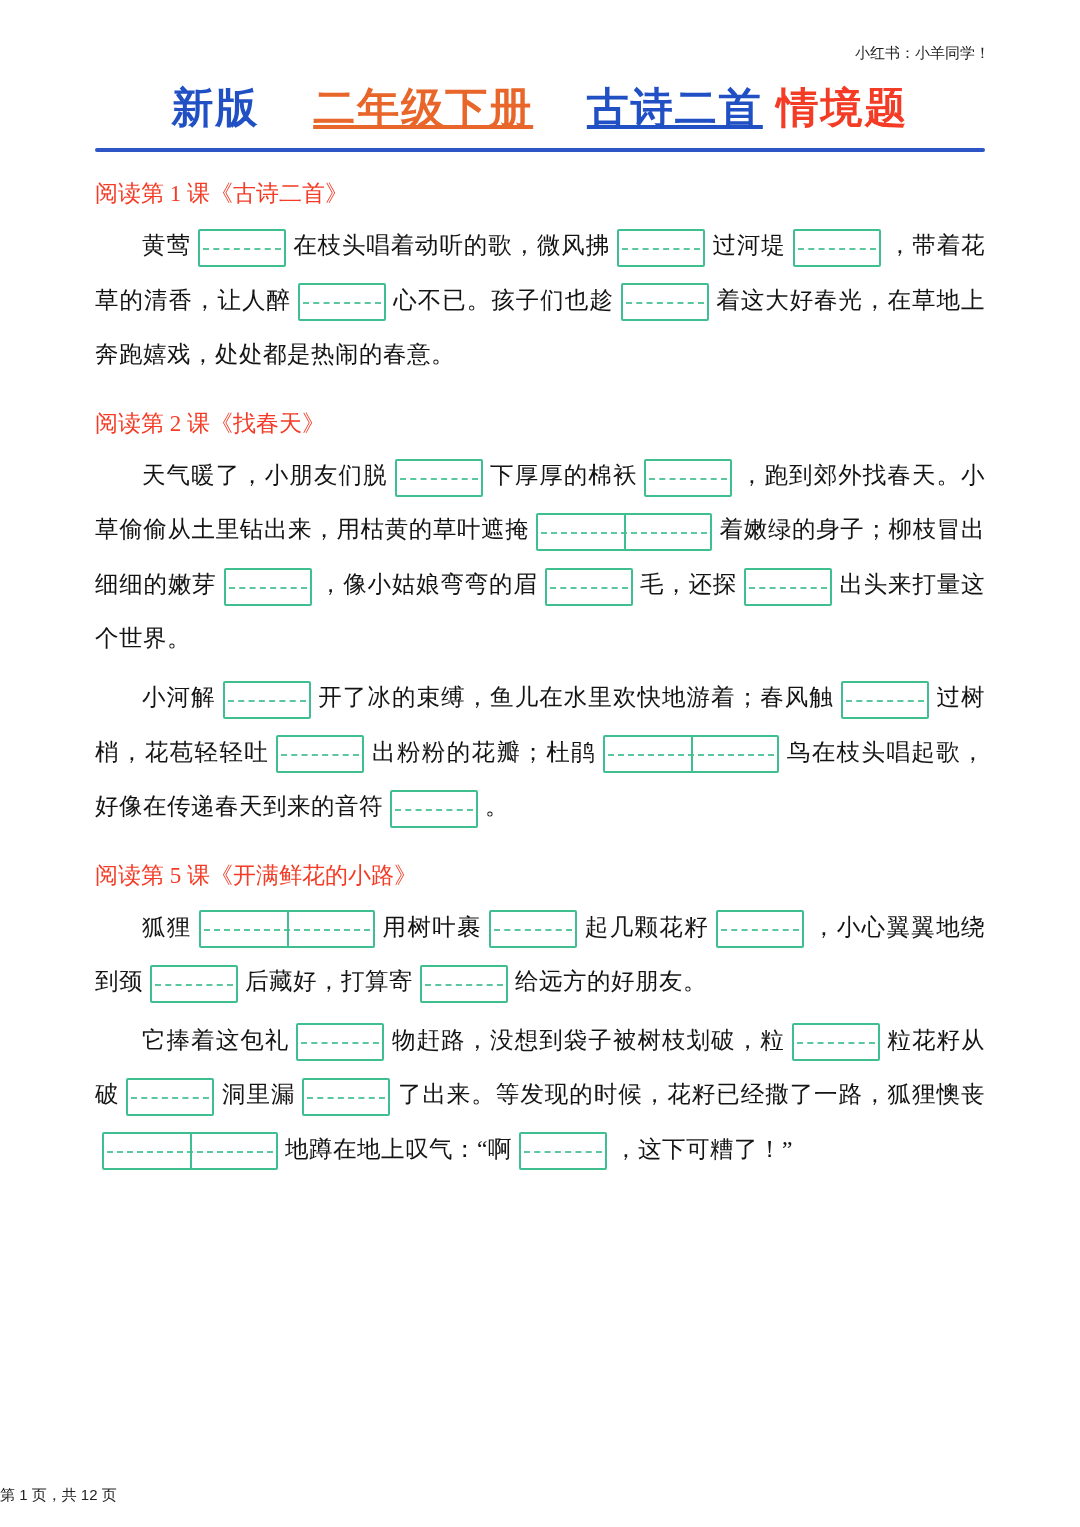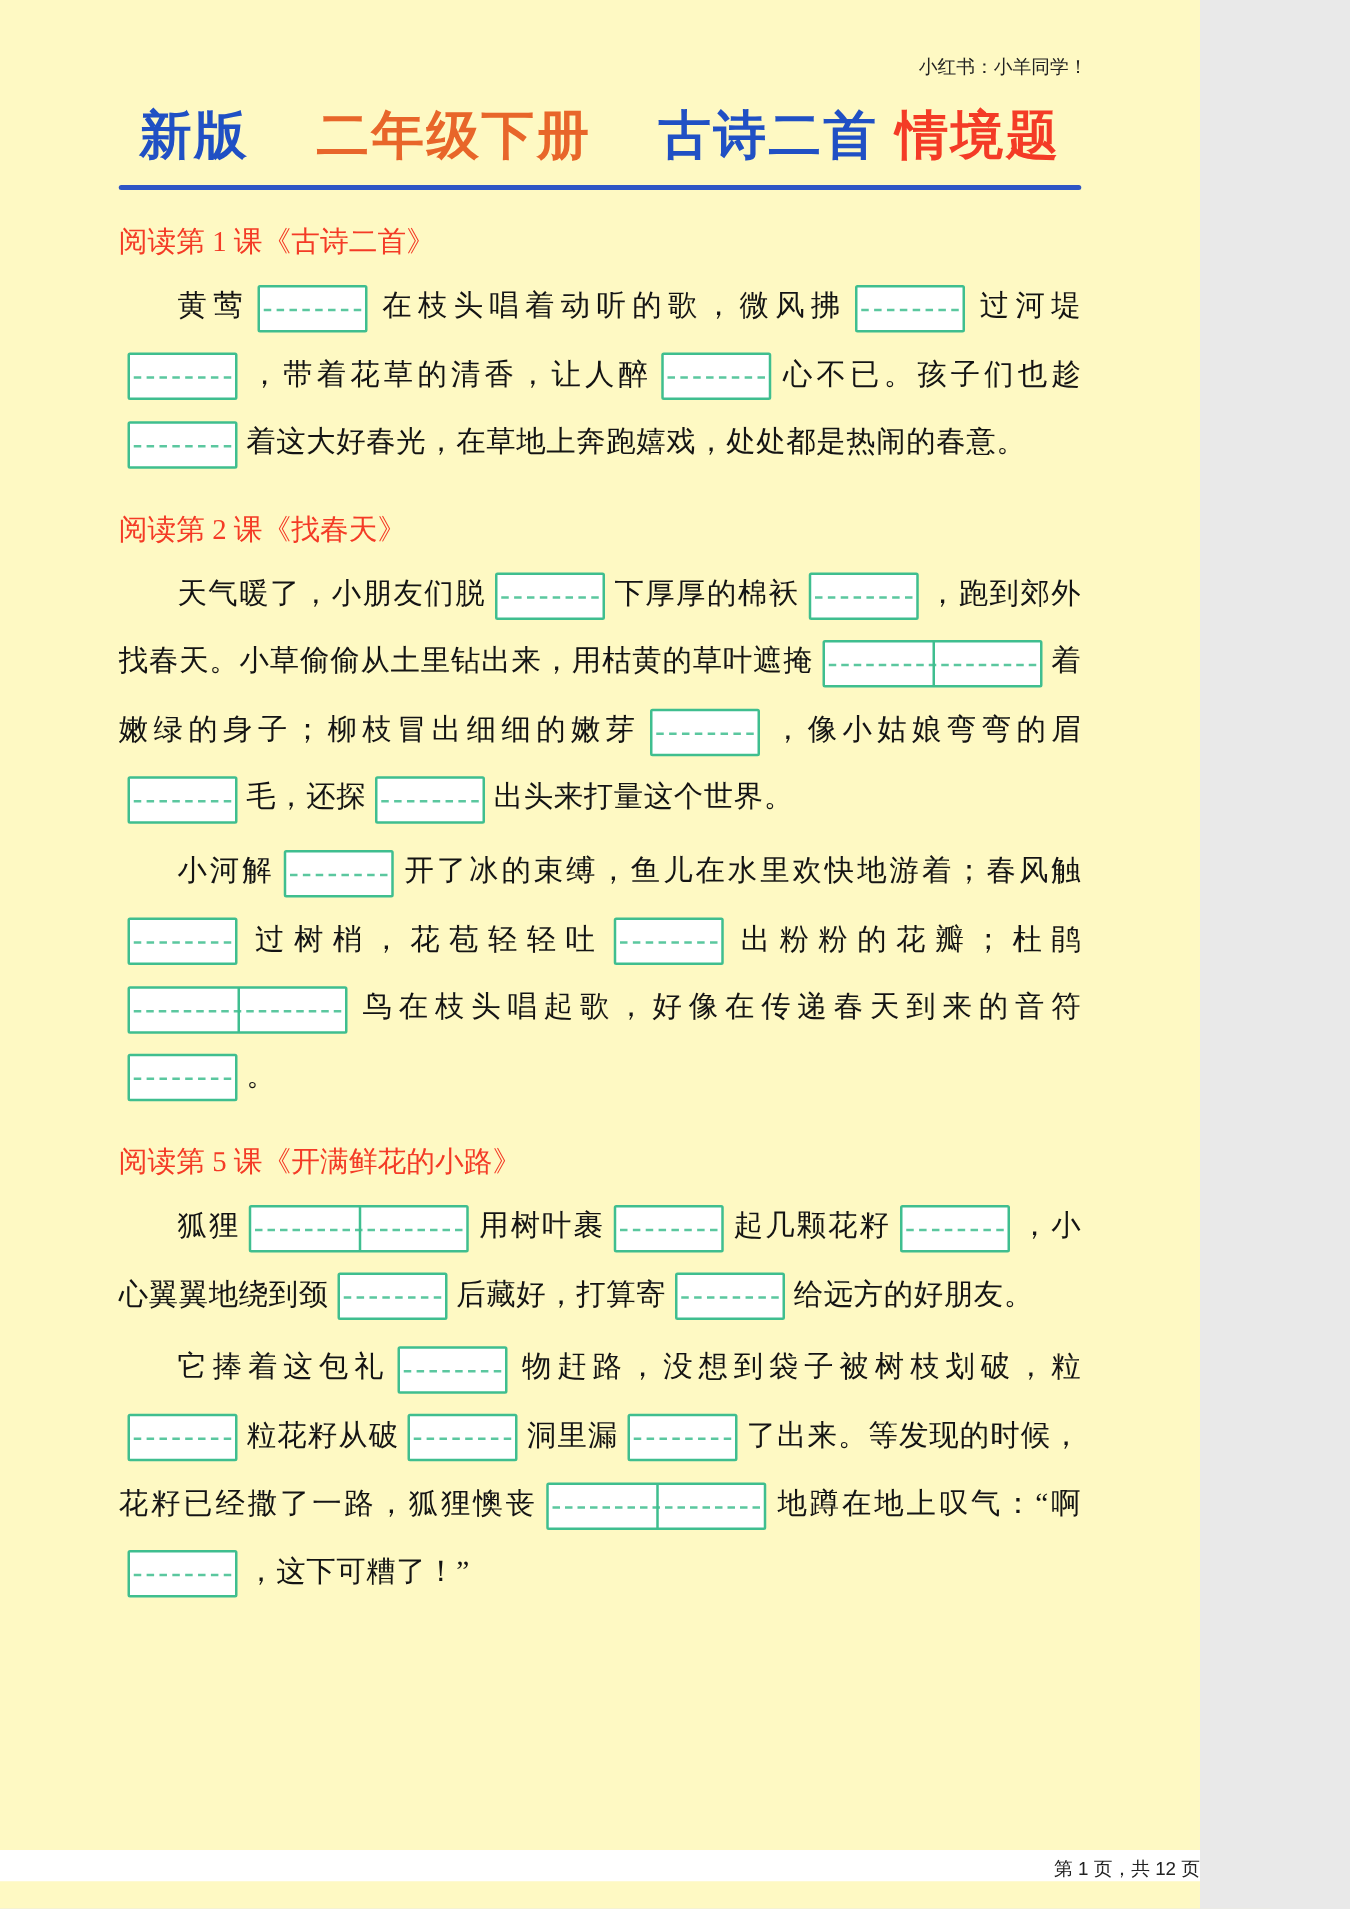--- a/index.html
+++ b/index.html
@@ -8,23 +8,23 @@
     --accent-red: #f43b26;
     --box-green: #3fbe8f;
     --rule-blue: #2e55c5;
     --text-black: #141414;
   }
   * { margin: 0; padding: 0; box-sizing: border-box; }
   html, body { background: #e9e9e9; }
   body { width: 1080px; font-family: "Liberation Serif", "DejaVu Serif", serif; }
   .page {
     position: relative;
-    width: 960px;
+    width: 1080px;
     height: 1527px;
-    background: #fef9c3;
+    background: #ffffff;
     padding: 34px 95px 0 95px;
     overflow: hidden;
   }
   .watermark {
     position: absolute;
     top: 44px;
     right: 90px;
     font-size: 15px;
     color: #222222;
     font-family: "Liberation Sans", "DejaVu Sans", sans-serif;
@@ -35,21 +35,21 @@
     font-size: 42px;
     font-weight: 900;
     letter-spacing: 2px;
     font-family: "Liberation Sans", "DejaVu Sans", sans-serif;
     white-space: nowrap;
   }
   .title .t-part { display: inline-block; }
   .t-blue { color: var(--title-blue); }
   .t-orange { color: var(--title-orange); }
   .t-red { color: var(--accent-red); text-align: center; }
-  .t-gap { margin-left: 40px; }
+  .t-gap { margin-left: 40px; text-decoration: underline; }
   .title-rule {
     height: 4px;
     background: var(--rule-blue);
     margin-top: 12px;
     border-radius: 2px;
   }
   .section-heading {
     color: var(--accent-red);
     font-size: 23px;
     margin: 26px 0 8px 0;
@@ -92,27 +92,26 @@
     bottom: -1px;
     left: 50%;
     width: 0;
     border-left: 2px solid var(--box-green);
   }
   .footer {
     position: absolute;
     left: 0;
     right: 0;
     bottom: 22px;
-    text-align: right;
+    text-align: left;
     font-size: 15px;
     color: #222222;
     font-family: "Liberation Sans", "DejaVu Sans", sans-serif;
     background: #ffffff;
     padding-top: 6px;
-    padding-left: 41px;
   }
 </style>
 </head>
 <body>
 
 <div class="page">
 
   <div class="watermark">小红书：小羊同学！</div>
 
   <h1 class="title">

